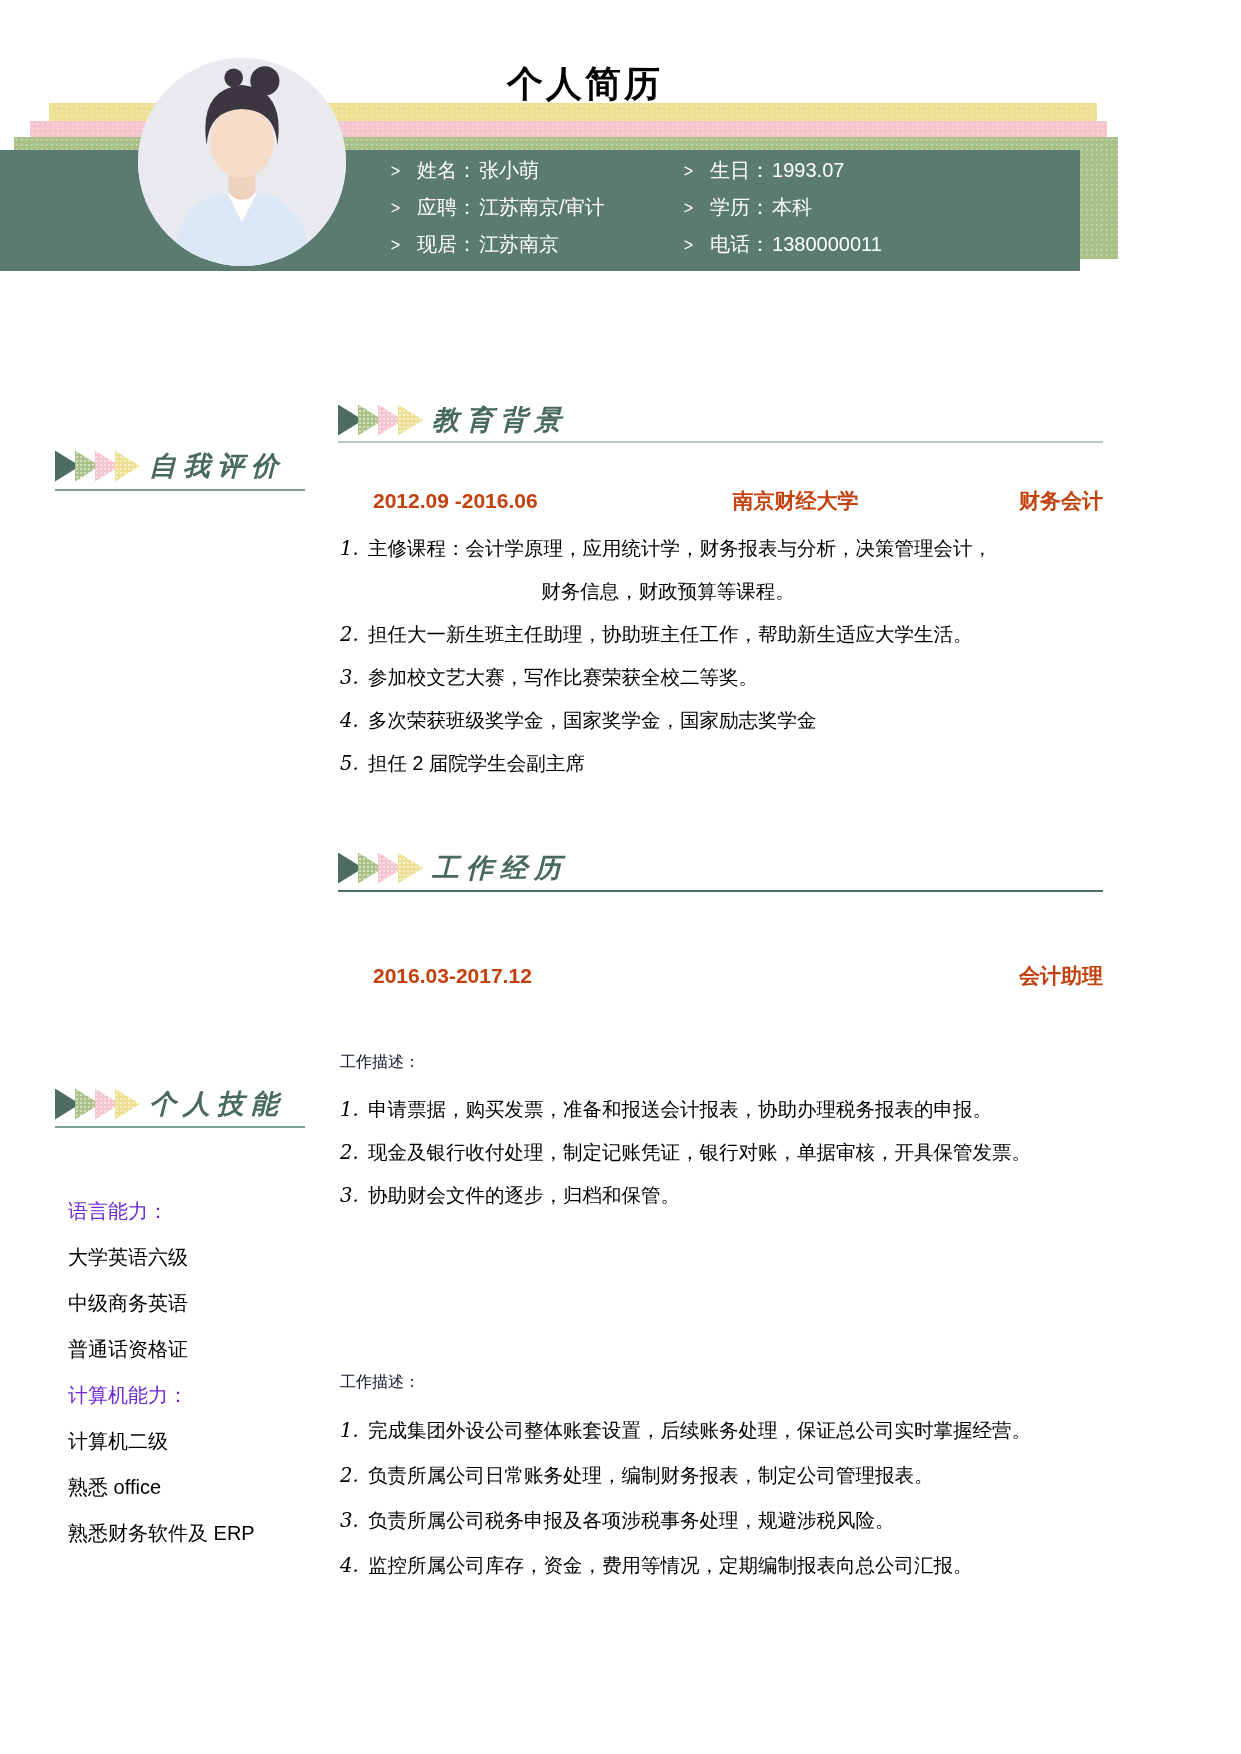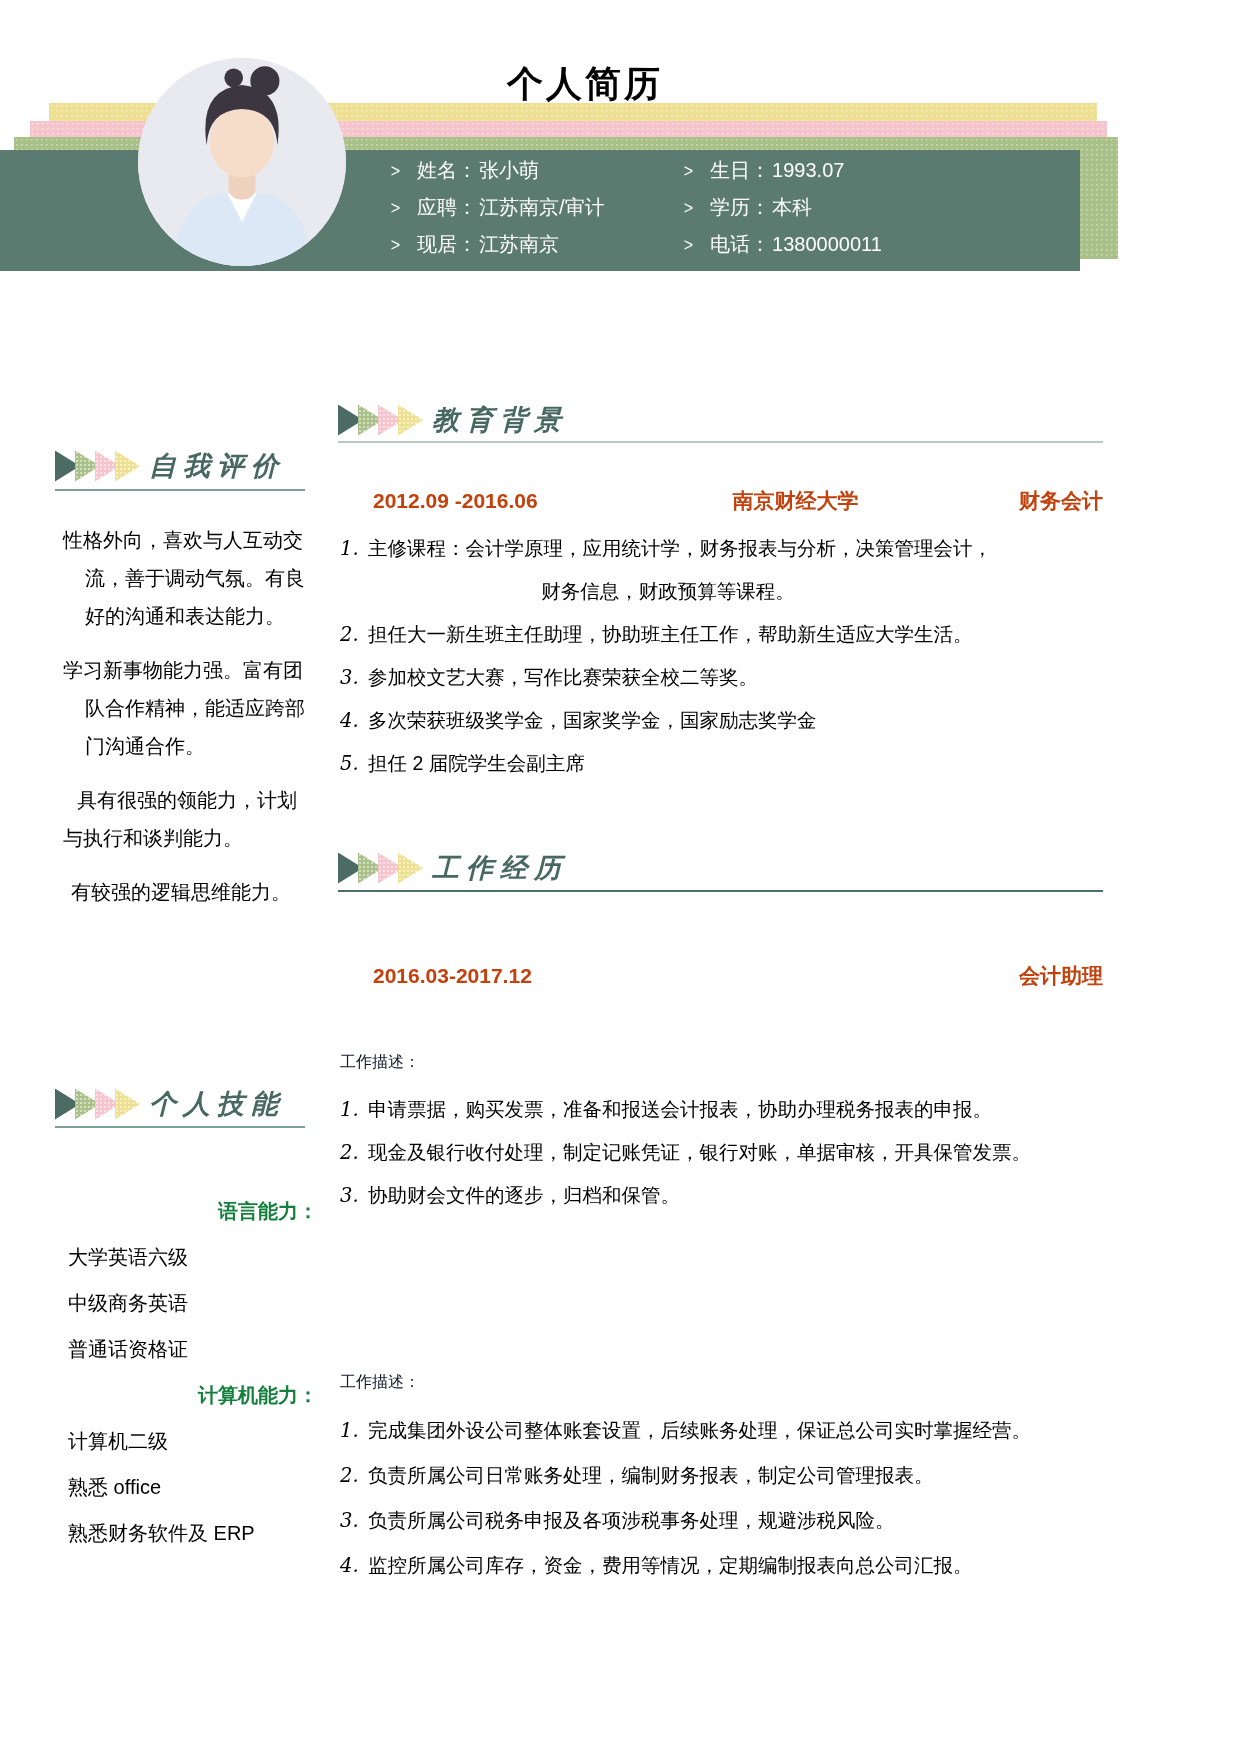--- a/index.html
+++ b/index.html
@@ -45,21 +45,21 @@
   .line-dark{background:#4f6e66;}
 
   
   .self-paras{position:absolute;left:63px;top:521px;width:242px;font-size:20px;line-height:38px;}
   .self-paras p{margin:0 0 16px 0;}
   .p-hang{padding-left:22px;text-indent:-22px;}
   .p-ind{text-indent:14px;}
   .p-ind2{text-indent:8px;}
 
   .skills-block{position:absolute;left:68px;top:1188px;width:250px;font-size:20px;line-height:46px;}
-  .skill-h{color:#15803d;font-weight:bold;text-align:right;}
+  .skill-h{color:#6d28d9;font-weight:normal;}
 
   
   .meta-row{position:absolute;left:340px;width:763px;display:flex;align-items:center;
             color:#c2410c;font-weight:bold;font-size:21px;justify-content:space-between;}
   .meta-period{width:240px;padding-left:33px;box-sizing:border-box;flex:none;white-space:nowrap;}
   .meta-org{flex:1;text-align:center;white-space:nowrap;}
   .meta-role{min-width:92px;text-align:right;flex:none;white-space:nowrap;}
 
   .desc-label{position:absolute;left:340px;font-size:16px;color:#0f172a;}
 
@@ -133,26 +133,20 @@
 
   <div class="sec-head" style="left:55px;top:448px;">
     <span class="tri tri-dk"></span>
     <span class="tri tri-gn tri-dot"></span>
     <span class="tri tri-pk tri-dot"></span>
     <span class="tri tri-yl tri-dot"></span>
     <span class="sec-title">自我评价</span>
   </div>
   <div class="sec-line line-teal" style="left:55px;top:489px;width:250px;"></div>
 
-  <div class="self-paras">
-    <p class="p-hang">性格外向，喜欢与人互动交流，善于调动气氛。有良好的沟通和表达能力。</p>
-    <p class="p-hang">学习新事物能力强。富有团队合作精神，能适应跨部门沟通合作。</p>
-    <p class="p-ind">具有很强的领能力，计划与执行和谈判能力。</p>
-    <p class="p-ind2">有较强的逻辑思维能力。</p>
-  </div>
 
   <div class="sec-head" style="left:55px;top:1086px;">
     <span class="tri tri-dk"></span>
     <span class="tri tri-gn tri-dot"></span>
     <span class="tri tri-pk tri-dot"></span>
     <span class="tri tri-yl tri-dot"></span>
     <span class="sec-title">个人技能</span>
   </div>
   <div class="sec-line line-teal" style="left:55px;top:1126px;width:250px;"></div>
 

